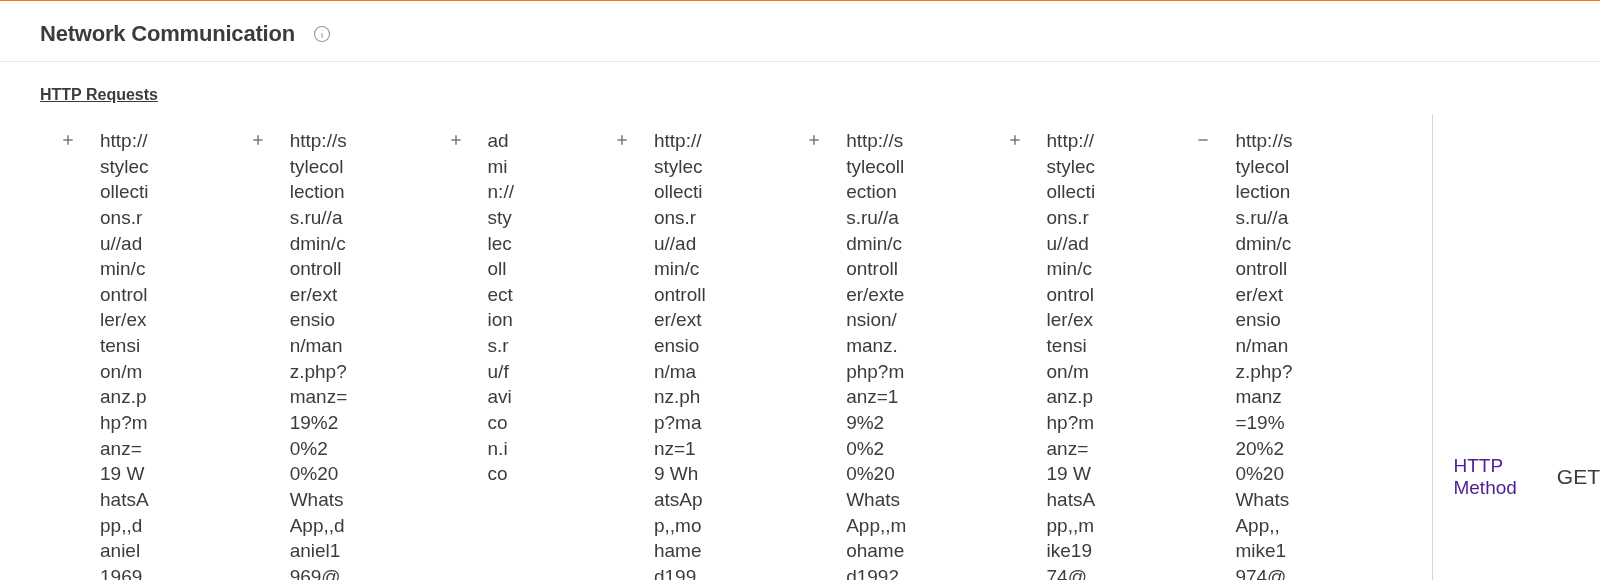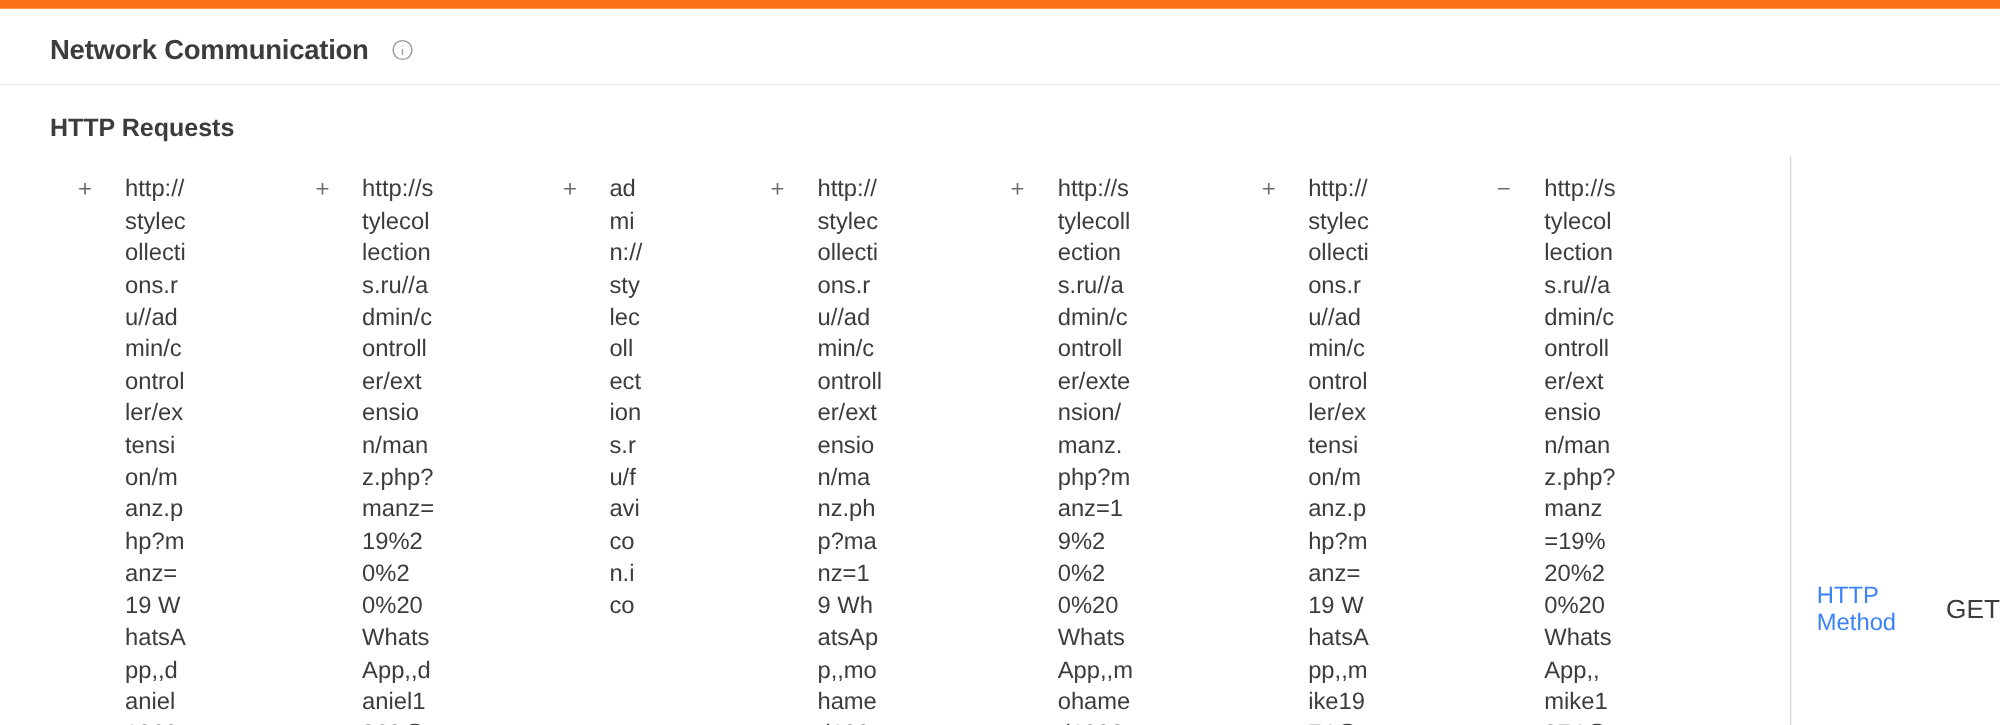--- a/index.html
+++ b/index.html
@@ -13,21 +13,21 @@
       color: #3c3c3c;
       width: 1600px;
     }
     .panel {
       width: 100%;
     }
     .section-header {
       display: flex;
       align-items: center;
       padding: 20px 40px 14px 40px;
-      border-top: 7px solid #f97316;
+      border-top: 1px solid #f97316;
       border-bottom: 1px solid #e8e8e8;
     }
     .section-title {
       font-size: 22px;
       font-weight: 700;
       color: #3c3c3c;
       letter-spacing: -0.2px;
     }
     .info-icon-wrap {
       margin-left: 18px;
@@ -36,24 +36,25 @@
       justify-content: center;
     }
     .info-icon {
       width: 18px;
       height: 18px;
       stroke: #9a9a9a;
       fill: none;
       stroke-width: 1.5;
     }
     .subsection-title {
-      font-size: 20px;
+      font-size: 16px;
       font-weight: 700;
       color: #3c3c3c;
       padding: 24px 40px 10px 40px;
+      text-decoration: underline;
     }
     .request-list {
       display: flex;
       flex-direction: row;
     }
     .request-row {
       display: flex;
       align-items: flex-start;
       padding: 14px 40px 14px 58px;
     }
@@ -84,21 +85,21 @@
     }
     .request-details {
       margin-left: 100px;
       padding: 12px 0 6px 12px;
       border-left: 1px solid #d6d6d6;
       display: flex;
       align-items: center;
     }
     .detail-label {
       font-size: 19px;
-      color: #3b82f6;
+      color: #4c1d95;
       margin-left: 8px;
       margin-right: 40px;
     }
     .detail-value {
       font-size: 21px;
       color: #3c3c3c;
     }
   </style>
 </head>
 <body>

